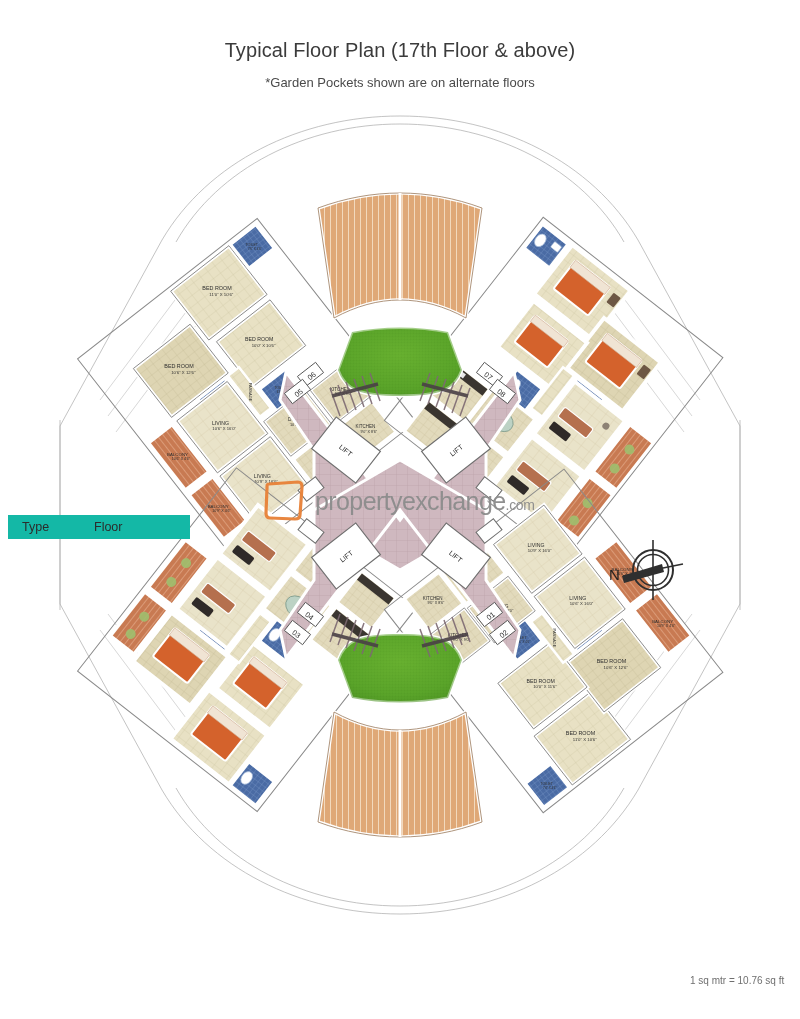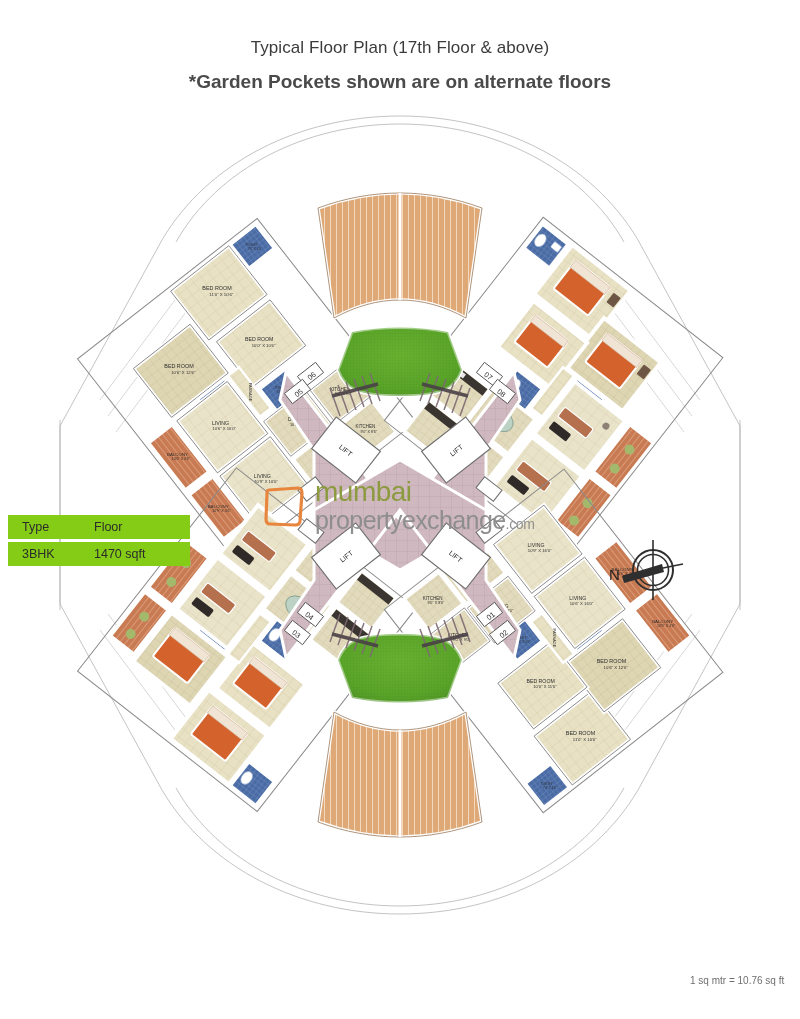--- a/index.html
+++ b/index.html
@@ -16,30 +16,30 @@
   }
 
   
   #header {
     position: absolute;
     top: 0; left: 0; width: 800px;
     text-align: center;
     padding-top: 38px;
   }
   #plan-title {
-    font-size: 17px;
+    font-size: 20px;
     color: #3b3b3b;
     font-weight: 400;
     letter-spacing: 0.1px;
     line-height: 1.2;
   }
   #plan-subtitle {
-    font-size: 19px;
+    font-size: 13px;
     color: #4a4a4a;
-    font-weight: 700;
+    font-weight: 400;
     margin-top: 13px;
   }
 
   
   #plan-stage {
     position: absolute;
     left: 0; top: 100px;
     width: 800px; height: 830px;
   }
   #plan-svg { display: block; }
@@ -49,21 +49,21 @@
     position: absolute;
     left: 8px; top: 512px;
     width: 182px;
     border-collapse: separate;
     border-spacing: 0 3px;
     font-size: 12.5px;
     color: #2c2c2c;
     z-index: 40;
   }
   #legend-table td, #legend-table th {
-    background: #84cc16;
+    background: #14b8a6;
     padding: 5px 0 5px 14px;
     text-align: left;
     font-weight: 400;
   }
   #legend-table th { font-weight: 400; }
   #legend-table .c-type { width: 78px; }
   #legend-table tr td:last-child,
   #legend-table tr th:last-child { padding-left: 8px; }
 
   
@@ -701,33 +701,28 @@
 </div>
 
 <table id="legend-table">
   <thead>
     <tr>
       <th class="c-type">Type</th>
       <th>Floor</th>
     </tr>
   </thead>
   <tbody>
-    <tr>
-      <td class="c-type">3BHK</td>
-      <td>1470 sqft</td>
-    </tr>
   </tbody>
 </table>
 
 <div id="watermark">
   <svg id="wm-logo" viewBox="0 0 44 44">
     <path d="M7 6 L36 4 C39 4 40 6 40 9 L38 37 C38 40 36 41 33 41 L8 40 C5 40 4 38 4 35 L5 10 C5 7 5 6 7 6 Z" fill="none" stroke="#e8833a" stroke-width="3.2" stroke-linejoin="round"></path>
   </svg>
   <div id="wm-text">
-    <span id="wm-line1">mumbai</span>
     <span id="wm-line2"><span>propertyexchange</span><span id="wm-dotcom">.com</span></span>
   </div>
 </div>
 
 <svg id="compass" viewBox="0 0 92 80">
   <g stroke="#2f2f2f" fill="none">
     <circle cx="53" cy="40" r="20" stroke-width="2"></circle>
     <circle cx="53" cy="40" r="15.5" stroke-width="1.6"></circle>
     <line x1="53" y1="10" x2="53" y2="70" stroke-width="1.6"></line>
     <line x1="23" y1="46" x2="83" y2="34" stroke-width="1.6"></line>

